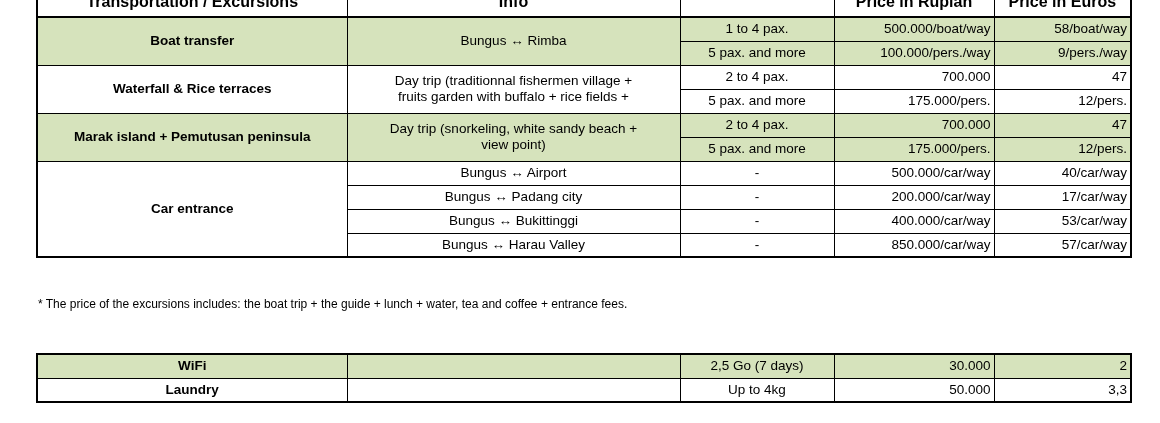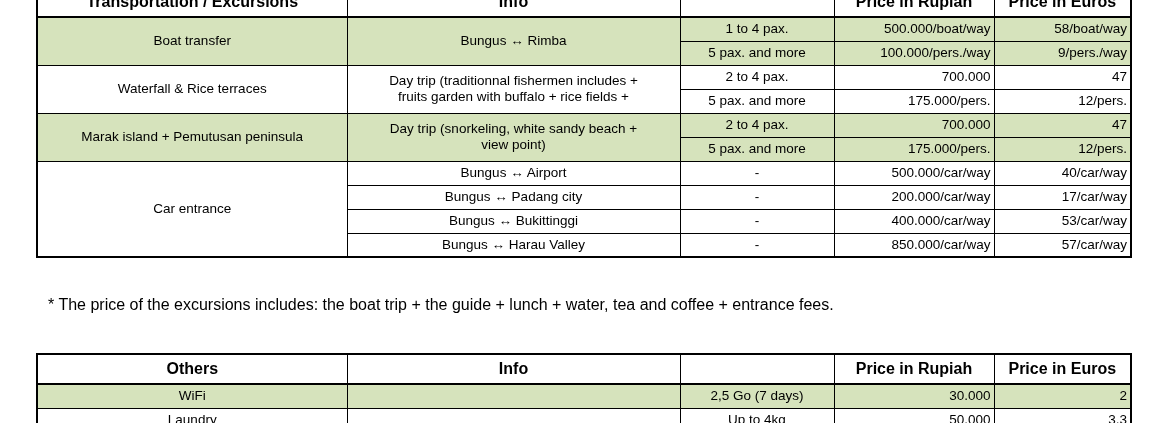--- a/index.html
+++ b/index.html
@@ -22,27 +22,27 @@
     vertical-align:middle;
   }
   .tbl tr.hdr { height:30px; }
   .tbl tr.hdr th {
     border-bottom:2px solid #000;
     font-size:16px; font-weight:bold; text-align:center;
     white-space:nowrap;
   }
   .tbl tr.datarow { height:24px; }
   .tbl td { font-size:13.5px; line-height:16px; text-align:center; }
-  .tbl td.cat { font-weight:normal; }
+  .tbl td.cat { font-weight:bold; }
   .tbl td.num { text-align:right; padding-right:3px; white-space:nowrap; }
   .tbl tr.green > td { background:#d6e3bc; }
   .tbl td .ln { display:block; line-height:16px; }
   .note {
-    position:absolute; left:48px; top:296px;
-    font-size:16px; line-height:17px; white-space:nowrap;
+    position:absolute; left:38px; top:296px;
+    font-size:12px; line-height:17px; white-space:nowrap;
   }
   #t1 { top:-14px; }
   #t2 { top:353px; }
 </style>
 </head>
 <body>
 
 <table class="tbl" id="t1">
   <colgroup>
     <col style="width:310px">
@@ -69,21 +69,21 @@
   </tr>
   <tr class="datarow green">
     <td>5 pax. and more</td>
     <td class="num">100.000/pers./way</td>
     <td class="num">9/pers./way</td>
   </tr>
 
   <tr class="datarow">
     <td class="cat" rowspan="2">Waterfall &amp; Rice terraces</td>
     <td rowspan="2">
-      <span class="ln">Day trip (traditionnal fishermen includes +</span>
+      <span class="ln">Day trip (traditionnal fishermen village +</span>
       <span class="ln">fruits garden with buffalo + rice fields +</span>
     </td>
     <td>2 to 4 pax.</td>
     <td class="num">700.000</td>
     <td class="num">47</td>
   </tr>
   <tr class="datarow">
     <td>5 pax. and more</td>
     <td class="num">175.000/pers.</td>
     <td class="num">12/pers.</td>
@@ -137,27 +137,20 @@
 
 <table class="tbl" id="t2">
   <colgroup>
     <col style="width:310px">
       <col style="width:333px">
       <col style="width:154px">
       <col style="width:160px">
       <col style="width:137px">
   </colgroup>
   <tbody>
-  <tr class="hdr">
-    <th>Others</th>
-    <th>Info</th>
-    <th></th>
-    <th>Price in Rupiah</th>
-    <th>Price in Euros</th>
-  </tr>
   <tr class="datarow green">
     <td class="cat">WiFi</td>
     <td></td>
     <td>2,5 Go (7 days)</td>
     <td class="num">30.000</td>
     <td class="num">2</td>
   </tr>
   <tr class="datarow">
     <td class="cat">Laundry</td>
     <td></td>

